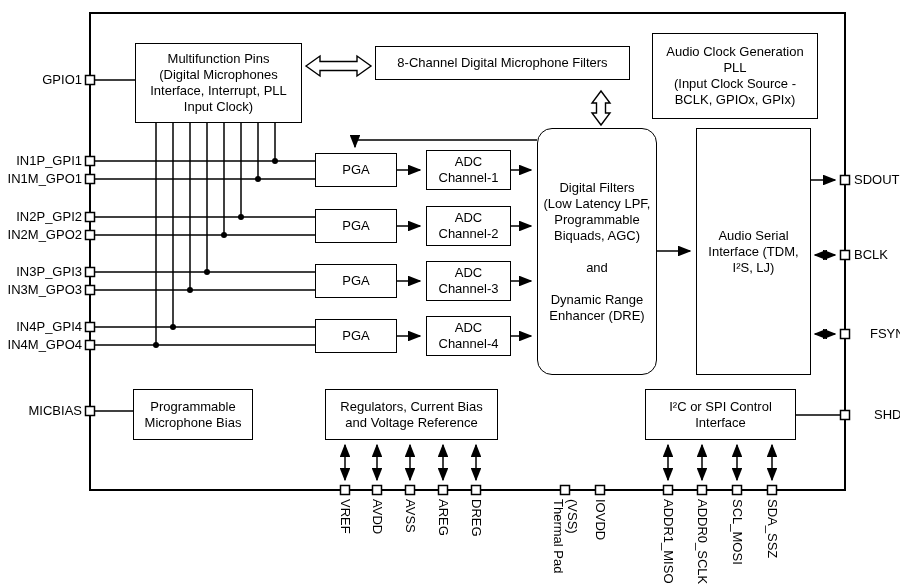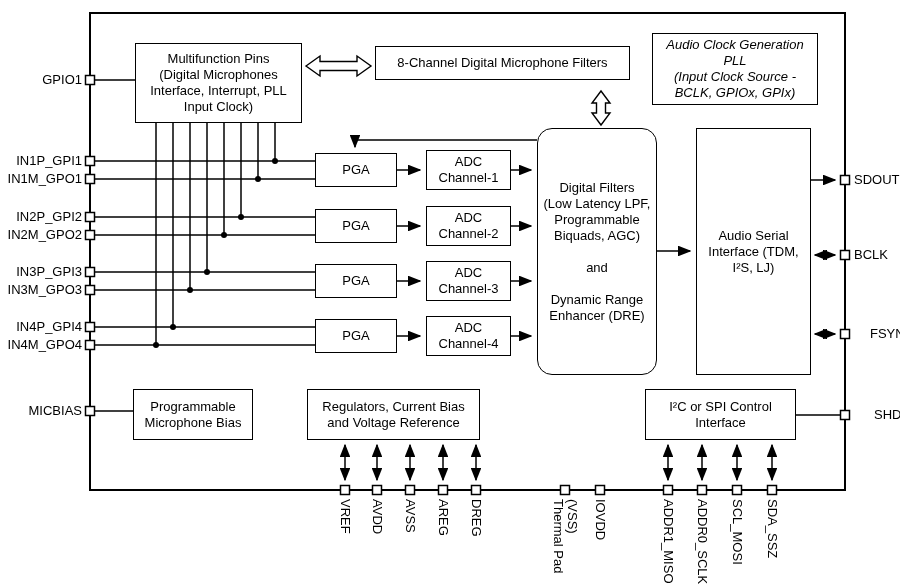--- a/index.html
+++ b/index.html
@@ -30,21 +30,21 @@
 
 <div id="stage">
 
   <div class="box" style="left:135px;top:43px;width:167px;height:80px;">Multifunction Pins
 (Digital Microphones
 Interface, Interrupt, PLL
 Input Clock)</div>
 
   <div class="box" style="left:375px;top:46px;width:255px;height:34px;">8-Channel Digital Microphone Filters</div>
 
-  <div class="box" style="left:652px;top:33px;width:166px;height:72px;font-style:italic;">Audio Clock Generation
+  <div class="box" style="left:652px;top:33px;width:166px;height:86px;">Audio Clock Generation
 PLL
 (Input Clock Source -
 BCLK, GPIOx, GPIx)</div>
 
   <div class="box" style="left:315px;top:153px;width:82px;height:34px;">PGA</div>
   <div class="box" style="left:315px;top:209px;width:82px;height:34px;">PGA</div>
   <div class="box" style="left:315px;top:264px;width:82px;height:34px;">PGA</div>
   <div class="box" style="left:315px;top:319px;width:82px;height:34px;">PGA</div>
 
   <div class="box" style="left:426px;top:150px;width:85px;height:40px;">ADC
@@ -66,21 +66,21 @@
 Dynamic Range
 Enhancer (DRE)</div>
 
   <div class="box" style="left:696px;top:128px;width:115px;height:247px;">Audio Serial
 Interface (TDM,
 I²S, LJ)</div>
 
   <div class="box" style="left:133px;top:389px;width:120px;height:51px;">Programmable
 Microphone Bias</div>
 
-  <div class="box" style="left:307px;top:389px;width:173px;height:51px;">Regulators, Current Bias
+  <div class="box" style="left:325px;top:389px;width:173px;height:51px;">Regulators, Current Bias
 and Voltage Reference</div>
 
   <div class="box" style="left:645px;top:389px;width:151px;height:51px;">I²C or SPI Control
 Interface</div>
 
   <div class="pin-label left" style="right:818px;top:72px;">GPIO1</div>
   <div class="pin-label left" style="right:818px;top:153px;">IN1P_GPI1</div>
   <div class="pin-label left" style="right:818px;top:171px;">IN1M_GPO1</div>
   <div class="pin-label left" style="right:818px;top:209px;">IN2P_GPI2</div>
   <div class="pin-label left" style="right:818px;top:227px;">IN2M_GPO2</div>

